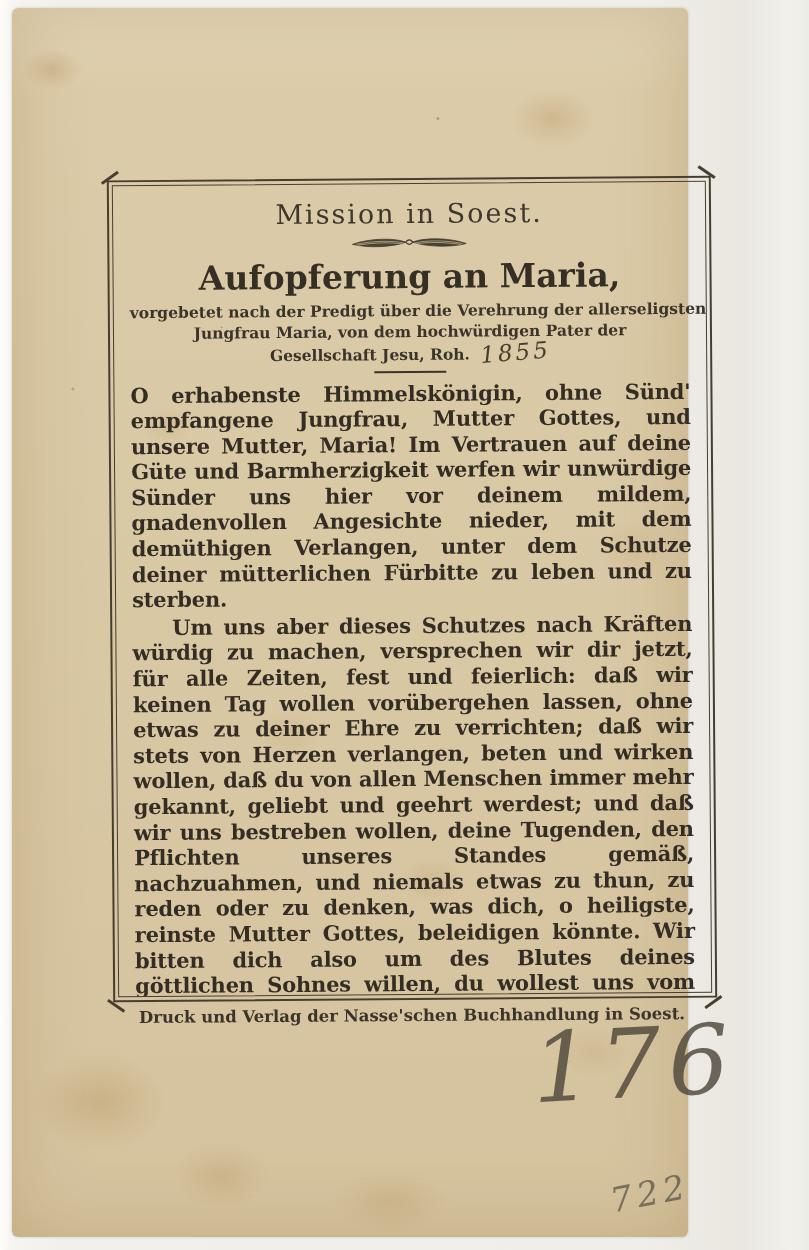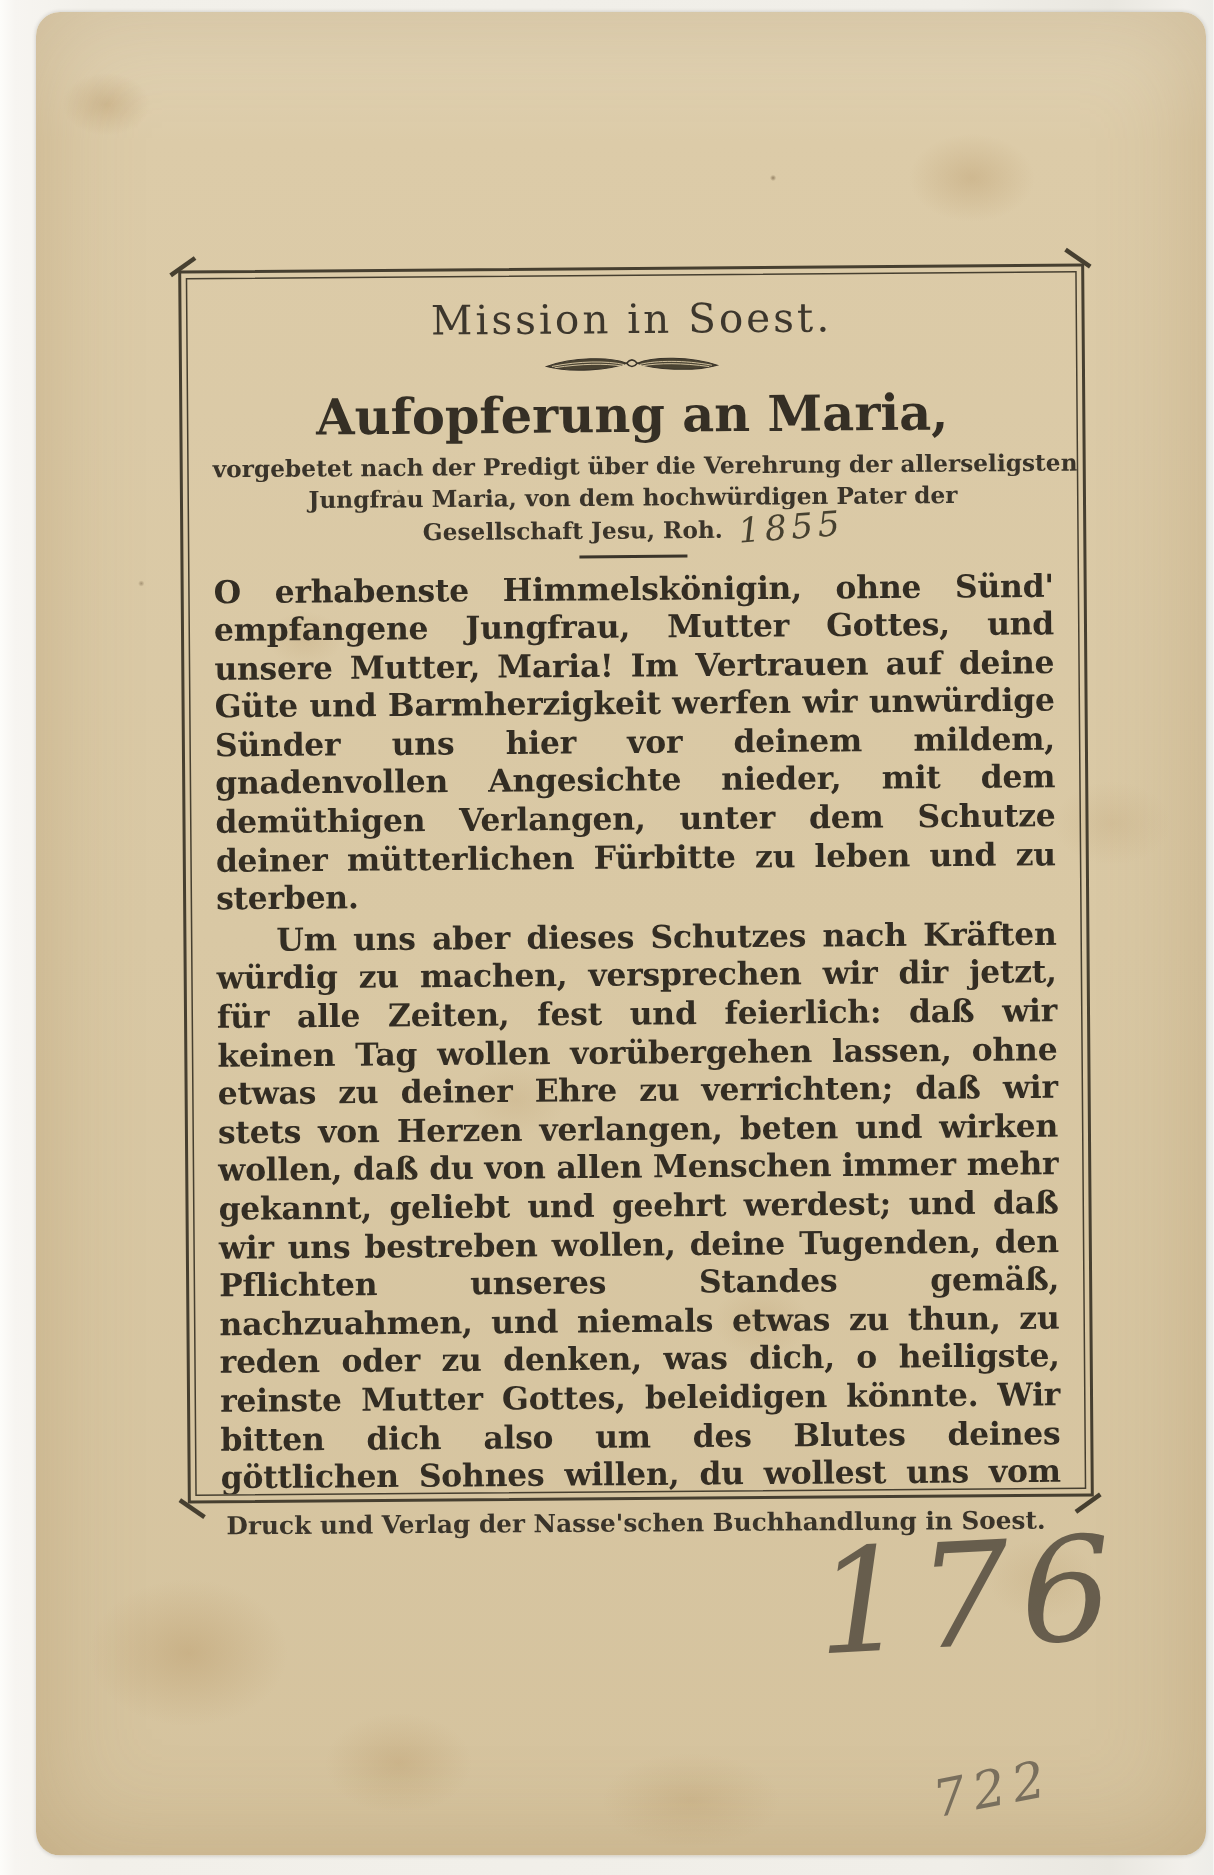--- a/index.html
+++ b/index.html
@@ -4,22 +4,22 @@
 <style>
   html, body { margin: 0; padding: 0; }
   body {
     width: 809px; height: 1250px; overflow: hidden;
     font-family: "DejaVu Serif", serif;
     background: linear-gradient(90deg, #fdfdfa 0px, #f7f5f1 10px, #f2f0ea 60px,
                 #f0eee8 640px, #e9e7e0 740px, #f2f0eb 790px, #ededE8 809px);
     position: relative;
   }
   .paper {
-    position: absolute; left: 24px; top: 8px; width: 780px; height: 1229px;
-    border-radius: 16px;
+    position: absolute; left: 12px; top: 8px; width: 676px; height: 1229px;
+    border-radius: 6px;
     background-image:
       radial-gradient(circle 3px at 63% 9%, rgba(90,70,45,.55), transparent 70%),
       radial-gradient(circle 2px at 31% 26%, rgba(90,70,45,.45), transparent 70%),
       radial-gradient(circle 3px at 9% 31%, rgba(90,70,45,.4), transparent 70%),
       radial-gradient(ellipse 42px 30px at 6% 5%, rgba(172,136,84,.30), transparent 70%),
       radial-gradient(ellipse 60px 42px at 80% 9%, rgba(172,136,84,.28), transparent 70%),
       radial-gradient(ellipse 36px 26px at 23% 34%, rgba(168,132,80,.16), transparent 70%),
       radial-gradient(ellipse 48px 34px at 41% 59%, rgba(168,132,80,.14), transparent 70%),
       radial-gradient(ellipse 46px 34px at 62% 71%, rgba(168,132,80,.17), transparent 70%),
       radial-gradient(ellipse 56px 40px at 92% 44%, rgba(168,132,80,.14), transparent 70%),

